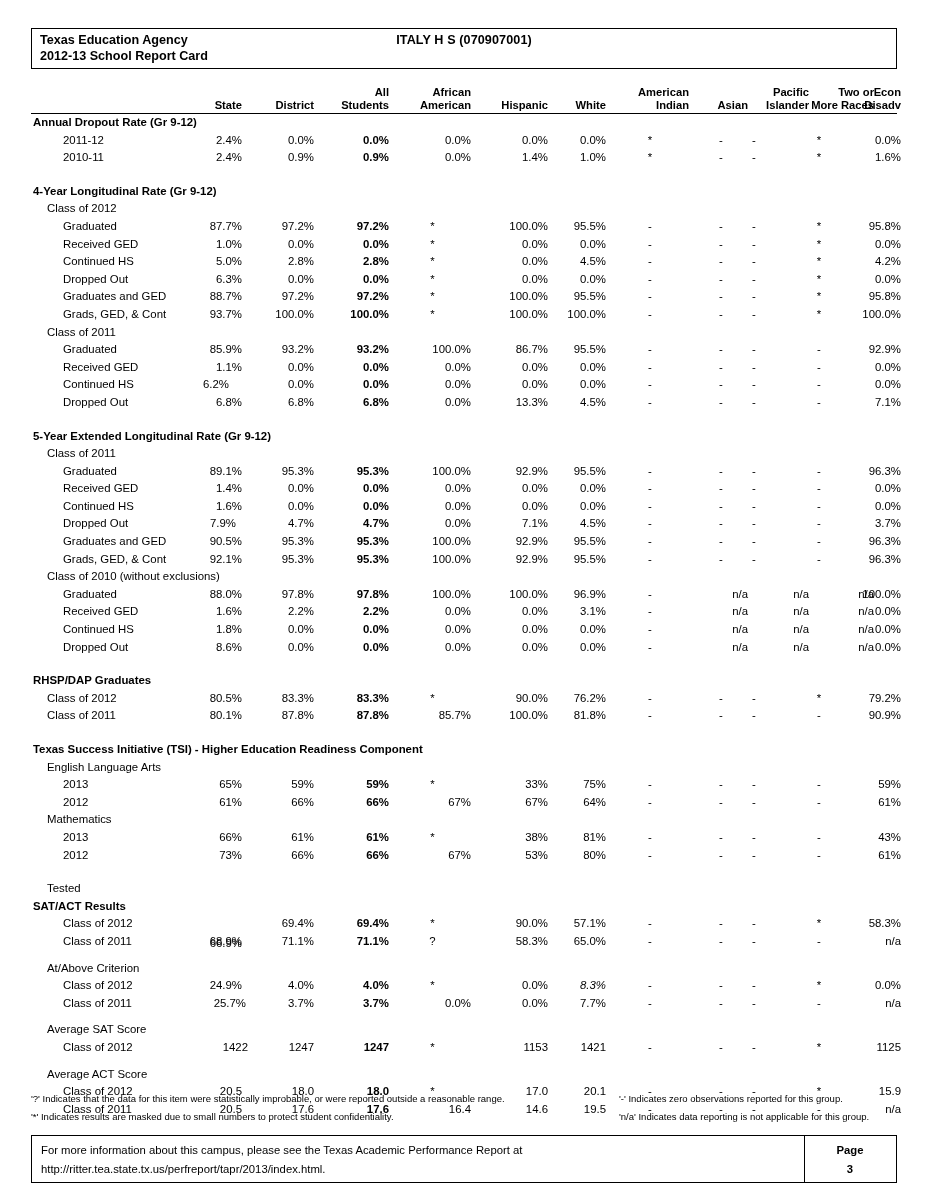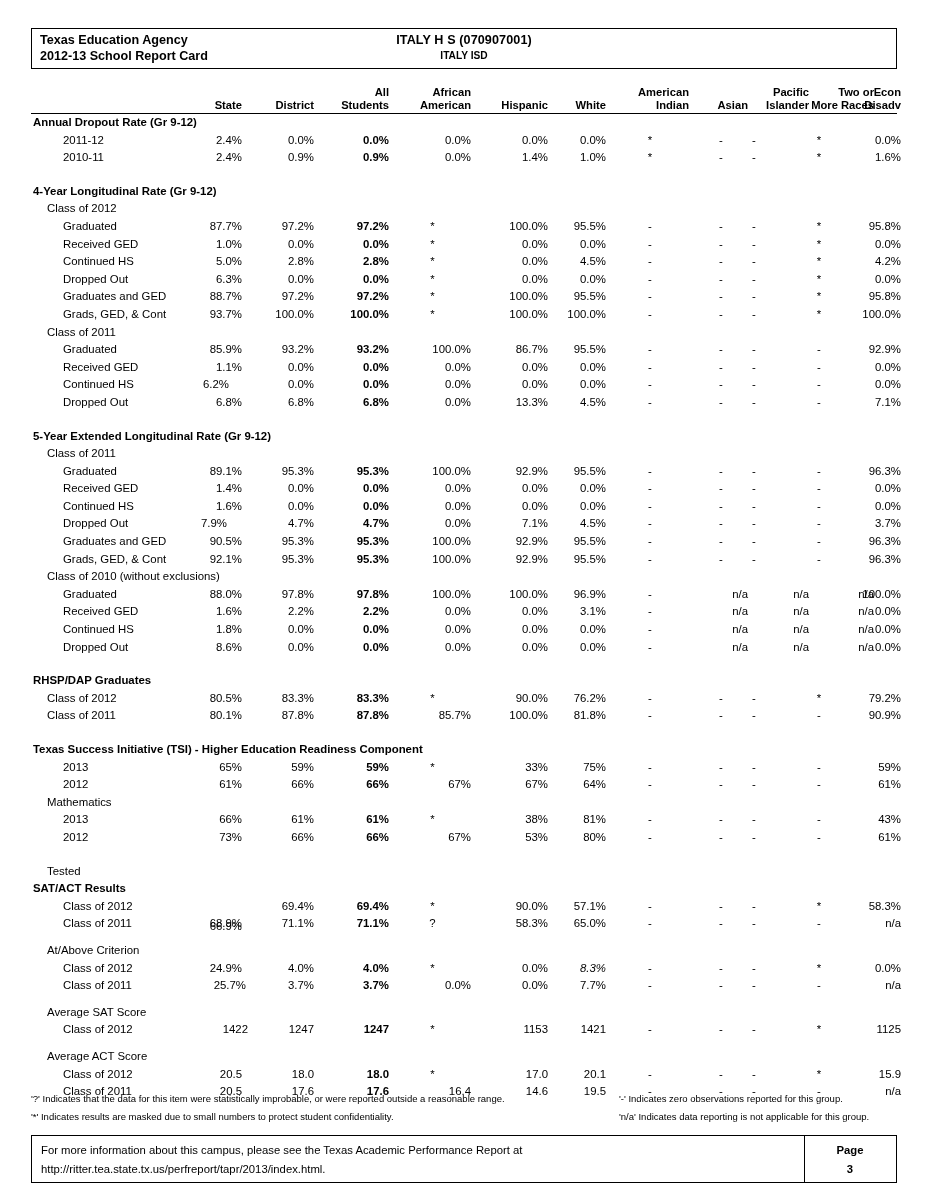--- a/index.html
+++ b/index.html
@@ -177,21 +177,20 @@
 
 <div class="page">
 
   <div class="title-box">
     <div class="title-left">
       <div>Texas Education Agency</div>
       <div>2012-13 School Report Card</div>
     </div>
     <div class="title-center">
       <span class="title-campus">ITALY H S (070907001)</span>
-      <span class="title-district">ITALY ISD</span>
     </div>
   </div>
 
   <div class="colhead" id="colhead">
       <div class="ch" style="left: 155px; width: 56px;">State</div>
       <div class="ch" style="left: 221px; width: 62px;">District</div>
       <div class="ch" style="left: 289px; width: 69px;">All
 Students</div>
       <div class="ch" style="left: 363px; width: 77px;">African
 American</div>
@@ -434,21 +433,21 @@
         <div class="cell" style="left: 445px; width: 72px;">0.0%</div>
         <div class="cell" style="left: 522px; width: 53px;">0.0%</div>
         <div class="cell ctr" style="left: 580px; width: 78px;">-</div>
         <div class="cell ctr" style="left: 663px; width: 54px;">-</div>
         <div class="cell ctr" style="left: 668px; width: 110px;">-</div>
         <div class="cell ctr" style="left: 733px; width: 110px;">-</div>
         <div class="cell" style="left: 804px; width: 66px;">0.0%</div>
       </div>
       <div class="row lvl2">
         <div class="lbl">Dropped Out</div>
-        <div class="cell" style="left: 155px; width: 56px; text-align: center;">7.9%</div>
+        <div class="cell" style="left: 149px; width: 56px;">7.9%</div>
         <div class="cell" style="left: 221px; width: 62px;">4.7%</div>
         <div class="cell bold" style="left: 289px; width: 69px;">4.7%</div>
         <div class="cell" style="left: 363px; width: 77px;">0.0%</div>
         <div class="cell" style="left: 445px; width: 72px;">7.1%</div>
         <div class="cell" style="left: 522px; width: 53px;">4.5%</div>
         <div class="cell ctr" style="left: 580px; width: 78px;">-</div>
         <div class="cell ctr" style="left: 663px; width: 54px;">-</div>
         <div class="cell ctr" style="left: 668px; width: 110px;">-</div>
         <div class="cell ctr" style="left: 733px; width: 110px;">-</div>
         <div class="cell" style="left: 804px; width: 66px;">3.7%</div>
@@ -568,20 +567,23 @@
         <div class="cell" style="left: 522px; width: 53px;">81.8%</div>
         <div class="cell ctr" style="left: 580px; width: 78px;">-</div>
         <div class="cell ctr" style="left: 663px; width: 54px;">-</div>
         <div class="cell ctr" style="left: 668px; width: 110px;">-</div>
         <div class="cell ctr" style="left: 733px; width: 110px;">-</div>
         <div class="cell" style="left: 804px; width: 66px;">90.9%</div>
       </div>
       <div class="row spacer"></div>
       <div class="row lvl0">
         <div class="lbl">Texas Success Initiative (TSI) - Higher Education Readiness Component</div>
+      </div>
+      <div class="row lvl1">
+        <div class="lbl">English Language Arts</div>
       </div>
       <div class="row lvl2">
         <div class="lbl">2013</div>
         <div class="cell" style="left: 155px; width: 56px;">65%</div>
         <div class="cell" style="left: 221px; width: 62px;">59%</div>
         <div class="cell bold" style="left: 289px; width: 69px;">59%</div>
         <div class="cell ctr" style="left: 363px; width: 77px;">*</div>
         <div class="cell" style="left: 445px; width: 72px;">33%</div>
         <div class="cell" style="left: 522px; width: 53px;">75%</div>
         <div class="cell ctr" style="left: 580px; width: 78px;">-</div>

